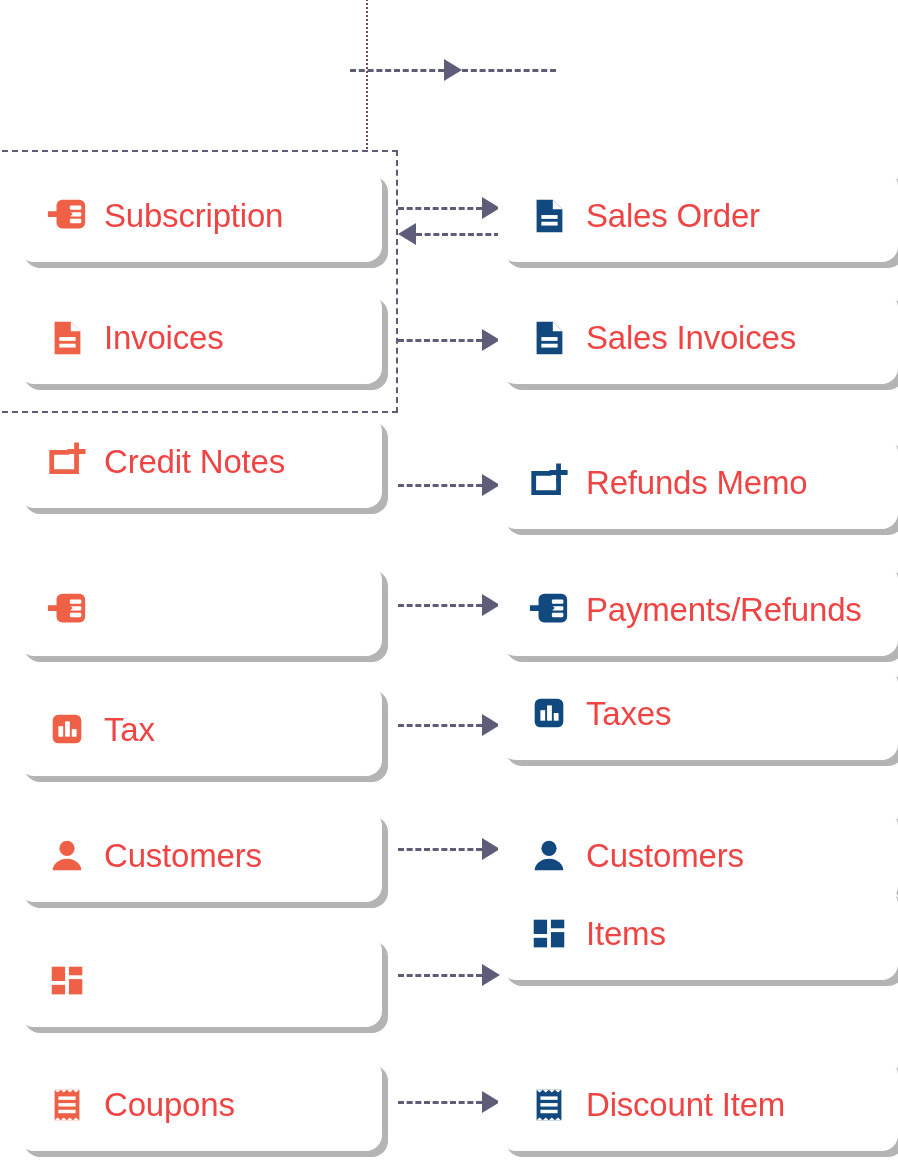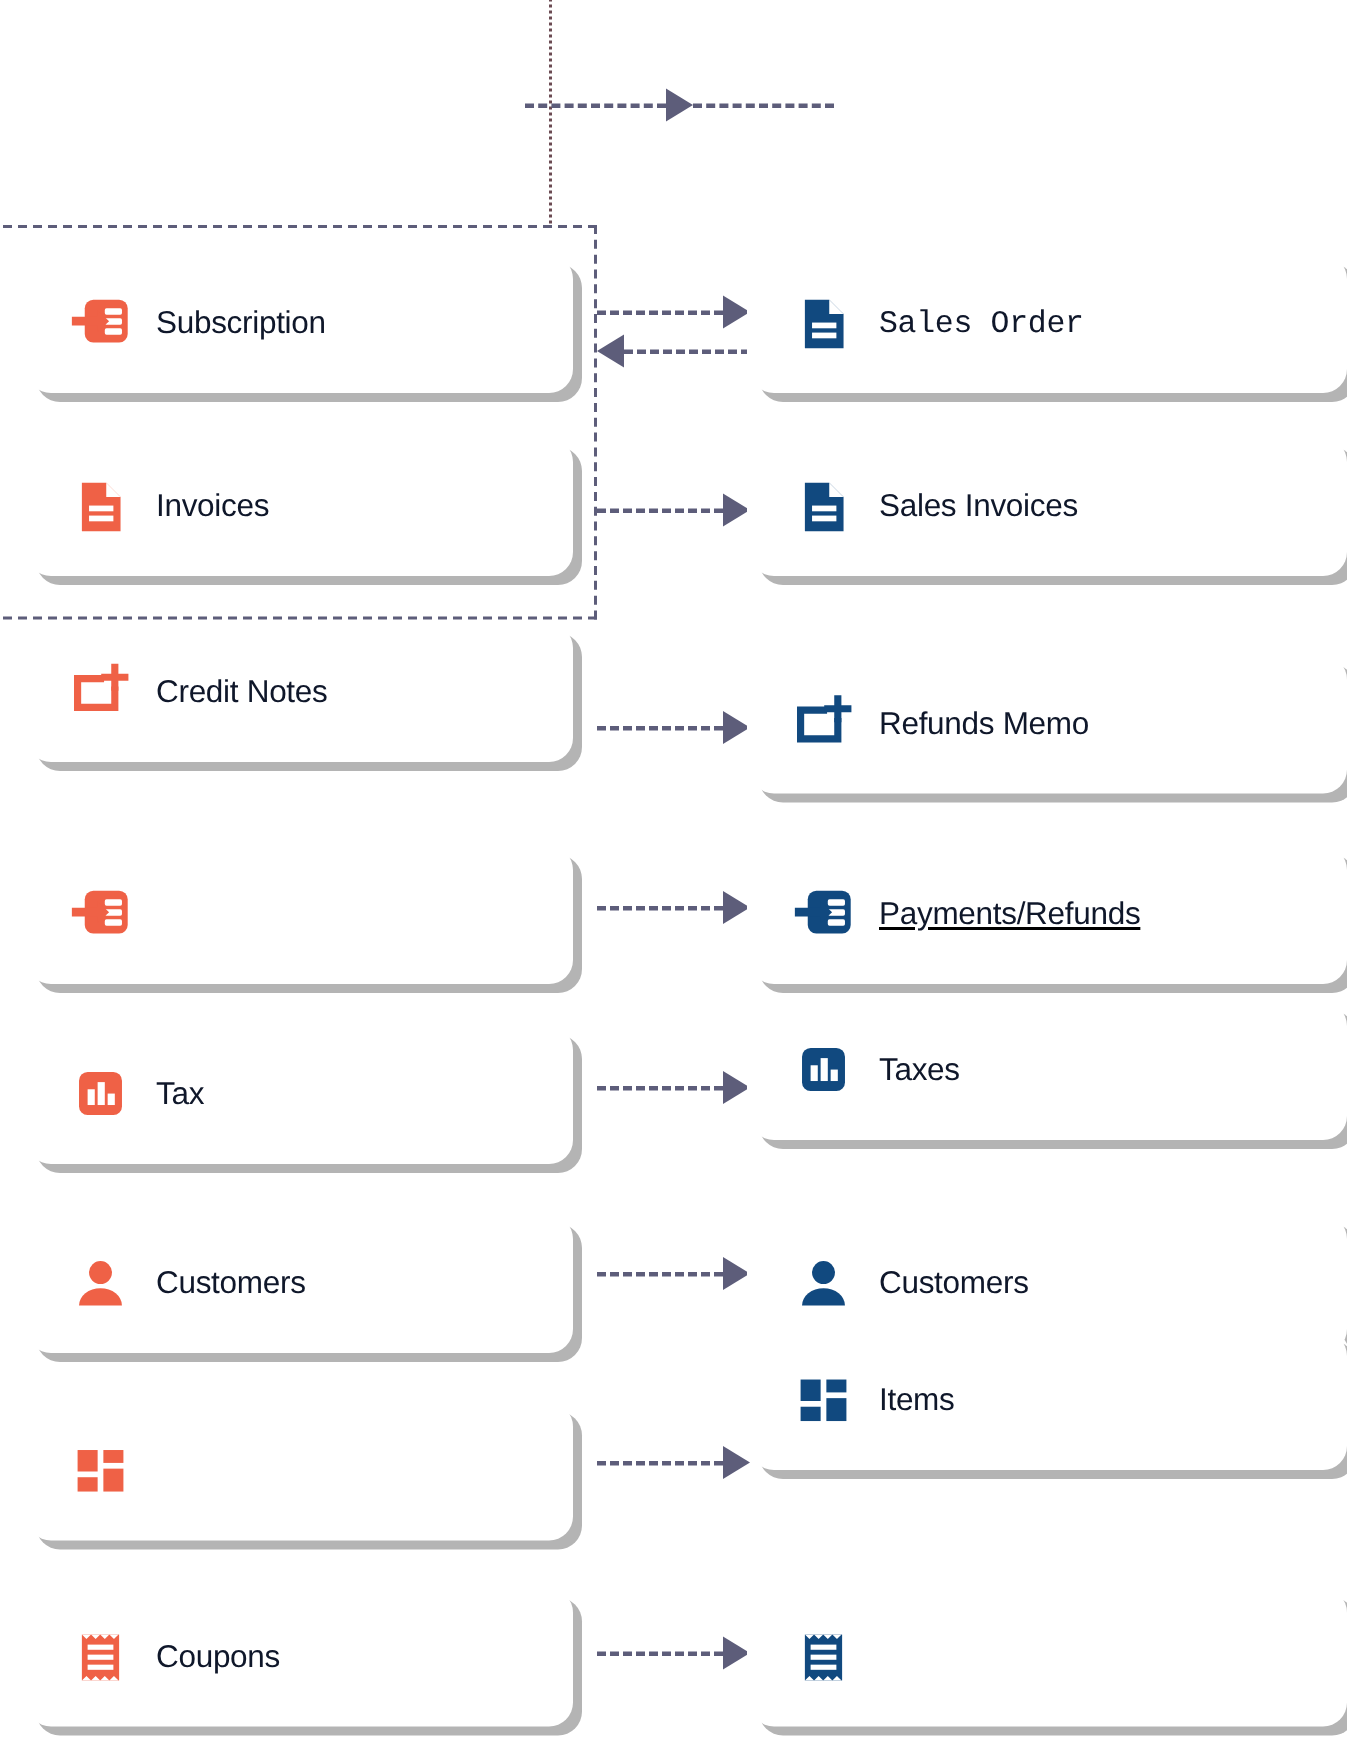--- a/index.html
+++ b/index.html
@@ -47,22 +47,22 @@
     background: #ffffff;
     border-radius: 16px;
     display: flex;
     align-items: center;
     box-shadow:
       6px 6px 0 0 #b4b4b4,
       0 0 0 2px #ffffff;
     padding-left: 28px;
   }
   .card .label {
-    font-size: 21px;
-    color: #0f172a;
+    font-size: 33px;
+    color: #ef4444;
     letter-spacing: -0.2px;
     white-space: nowrap;
   }
   .card .ico {
     width: 42px;
     height: 42px;
     margin-right: 16px;
     flex: 0 0 auto;
     display: block;
   }
@@ -227,21 +227,21 @@
       <path d="M9 6 h26 v32 h-26 Z" fill="#ef6146"></path>
       <path d="M9 6 l3.2 3 l3.2 -3 l3.2 3 l3.2 -3 l3.2 3 l3.2 -3 l3.2 3 l3.2 -3" fill="#fff"></path>
       <path d="M9 38 l3.2 -3 l3.2 3 l3.2 -3 l3.2 3 l3.2 -3 l3.2 3 l3.2 -3 l3.2 3" fill="#fff"></path>
       <rect x="13" y="13" width="18" height="3.6" fill="#fff"></rect>
       <rect x="13" y="20" width="18" height="3.6" fill="#fff"></rect>
       <rect x="13" y="27" width="18" height="3.6" fill="#fff"></rect>
     </svg>
     <span class="label">Coupons</span>
   </div>
 
-  <div class="card col-right" style="top:170px; height:92px;font-family:Liberation Mono, monospace;">
+  <div class="card col-right" style="top:170px; height:92px;">
     <svg class="ico" viewBox="0 0 44 44">
       <path d="M9 5 h17 l10 10 v24 H9 Z" fill="#11497f"></path>
       <path d="M26 5 l10 10 h-10 Z" fill="#ffffff"></path>
       <rect x="14" y="21" width="17" height="4" fill="#fff"></rect>
       <rect x="14" y="28" width="17" height="4" fill="#fff"></rect>
     </svg>
     <span class="label">Sales Order</span>
   </div>
 
   <div class="card col-right" style="top:292px; height:92px;">
@@ -255,21 +255,21 @@
   </div>
 
   <div class="card col-right" style="top:437px; height:92px;">
     <svg class="ico" viewBox="0 0 44 44">
       <path d="M6 12 h16 M6 12 v20 h26 v-12" stroke="#11497f" stroke-width="5" fill="none" stroke-linecap="square"></path>
       <path d="M32 4 v14 M25 11 h14" stroke="#11497f" stroke-width="5" fill="none" stroke-linecap="square"></path>
     </svg>
     <span class="label">Refunds Memo</span>
   </div>
 
-  <div class="card col-right" style="top:564px; height:92px;text-decoration:underline;">
+  <div class="card col-right" style="top:564px; height:92px;">
     <svg class="ico" viewBox="0 0 44 44">
       <rect x="11" y="5" width="30" height="30" rx="6" fill="#11497f"></rect>
       <rect x="25" y="11" width="12" height="4.5" rx="1.2" fill="#fff"></rect>
       <rect x="25" y="18" width="12" height="4.5" rx="1.2" fill="#fff"></rect>
       <rect x="25" y="25" width="12" height="4.5" rx="1.2" fill="#fff"></rect>
       <path d="M2 17 L20 17 L20 12.5 L28 20 L20 27.5 L20 23 L2 23 Z" fill="#11497f"></path>
     </svg>
     <span class="label">Payments/Refunds</span>
   </div>
 
@@ -303,15 +303,16 @@
 
   <div class="card col-right" style="top:1059px; height:92px;">
     <svg class="ico" viewBox="0 0 44 44">
       <path d="M9 6 h26 v32 h-26 Z" fill="#11497f"></path>
       <path d="M9 6 l3.2 3 l3.2 -3 l3.2 3 l3.2 -3 l3.2 3 l3.2 -3 l3.2 3 l3.2 -3" fill="#fff"></path>
       <path d="M9 38 l3.2 -3 l3.2 3 l3.2 -3 l3.2 3 l3.2 -3 l3.2 3 l3.2 -3 l3.2 3" fill="#fff"></path>
       <rect x="13" y="13" width="18" height="3.6" fill="#fff"></rect>
       <rect x="13" y="20" width="18" height="3.6" fill="#fff"></rect>
       <rect x="13" y="27" width="18" height="3.6" fill="#fff"></rect>
     </svg>
+    <span class="label">Discount Item</span>
   </div>
 
 </div>
 
 </body></html>

